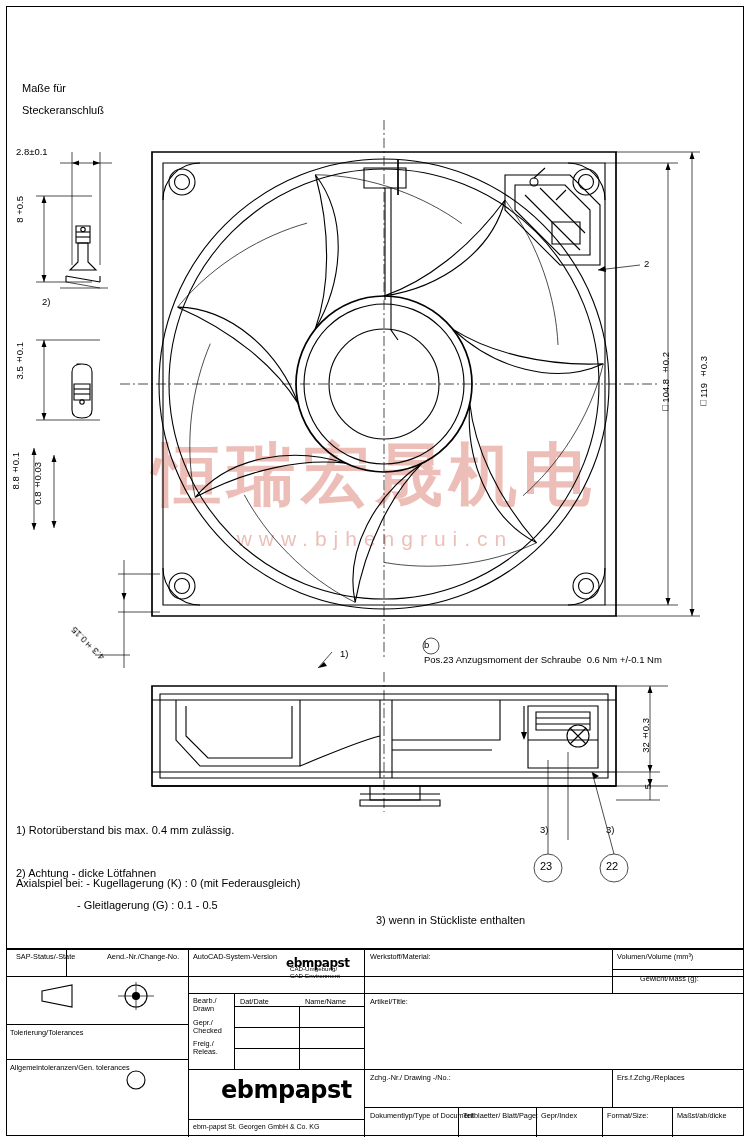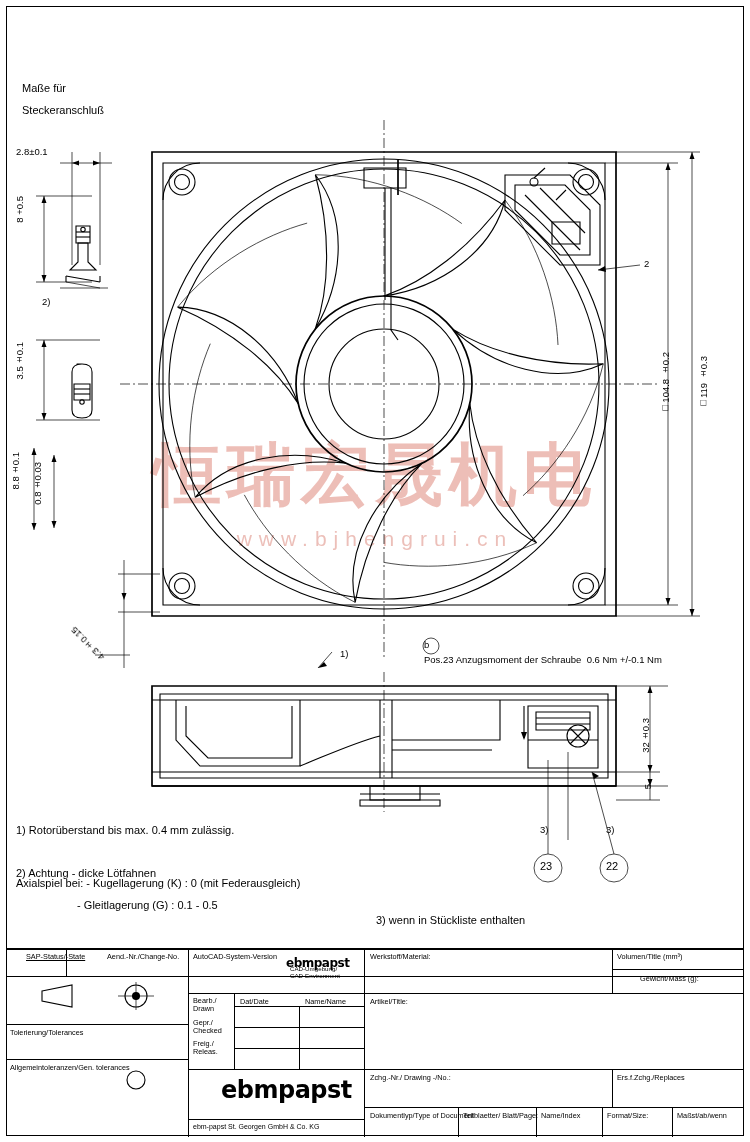--- a/index.html
+++ b/index.html
@@ -362,21 +362,21 @@
     <div class="vl" style="left:228px; top:44px; height:76px;"></div>
     <div class="vl" style="left:293px; top:57px; height:63px;"></div>
     <div class="vl" style="left:358px; top:0; height:188px;"></div>
     <div class="vl" style="left:606px; top:0; height:44px;"></div>
     <div class="vl" style="left:606px; top:120px; height:38px;"></div>
     <div class="vl" style="left:452px; top:158px; height:30px;"></div>
     <div class="vl" style="left:530px; top:158px; height:30px;"></div>
     <div class="vl" style="left:596px; top:158px; height:30px;"></div>
     <div class="vl" style="left:666px; top:158px; height:30px;"></div>
 
-    <div class="cell" style="left:18px; top:2px;text-decoration:underline;">SAP-Status/-State</div>
+    <div class="cell" style="left:8px; top:2px;">SAP-Status/-State</div>
     <div class="cell" style="left:63px; top:2px;margin-left:36px;">Aend.-Nr./Change-No.</div>
     <div class="cell" style="left:2px; top:78px;">Tolerierung/Tolerances</div>
     <div class="cell" style="left:2px; top:113px;">Allgemeintoleranzen/Gen. tolerances</div>
 
     <svg style="position:absolute; left:0; top:0; width:738px; height:188px;">
       <path d="M36 42 L66 36 L66 58 L36 52 Z" class="s"></path>
       <circle cx="130" cy="47" r="11" class="s"></circle>
       <circle cx="130" cy="47" r="4" fill="#000"></circle>
       <line x1="112" y1="47" x2="148" y2="47" class="thin"></line>
       <line x1="130" y1="33" x2="130" y2="61" class="thin"></line>
@@ -390,28 +390,28 @@
 Drawn</div>
     <div class="cell" style="left:185px; top:68px; white-space:pre-line;">Gepr./
 Checked</div>
     <div class="cell" style="left:185px; top:89px; white-space:pre-line;">Freig./
 Releas.</div>
     <div class="cell brand" style="left:213px; top:125px; font-size:24px;">ebmpapst</div>
     <div class="cell" style="left:185px; top:172px; font-size:7px;">ebm-papst St. Georgen GmbH &amp; Co. KG</div>
 
     <div class="cell brand" style="left:278px; top:5px; font-size:12px;">ebmpapst</div>
     <div class="cell" style="left:362px; top:2px;">Werkstoff/Material:</div>
-    <div class="cell" style="left:609px; top:2px;">Volumen/Title (mm³)</div>
+    <div class="cell" style="left:609px; top:2px;">Volumen/Volume (mm³)</div>
     <div class="cell" style="left:609px; top:24px;margin-left:23px;">Gewicht/Mass (g):</div>
     <div class="cell" style="left:362px; top:47px;">Artikel/Title:</div>
     <div class="cell" style="left:362px; top:123px;">Zchg.-Nr./ Drawing -/No.:</div>
     <div class="cell" style="left:609px; top:123px;">Ers.f.Zchg./Replaces</div>
     <div class="cell" style="left:362px; top:161px;">Dokumentlyp/Type of Document</div>
     <div class="cell" style="left:455px; top:161px;">Teilblaetter/ Blatt/Page:</div>
-    <div class="cell" style="left:533px; top:161px;">Name/Index</div>
+    <div class="cell" style="left:533px; top:161px;">Gepr/Index</div>
     <div class="cell" style="left:599px; top:161px;">Format/Size:</div>
-    <div class="cell" style="left:669px; top:161px;">Maßst/ab/wenn</div>
+    <div class="cell" style="left:669px; top:161px;">Maßst/ab/dicke</div>
 
     <div class="cell" style="left:284px; top:16px; font-size:6.2px; white-space:pre-line; left:282px; top:14px;">CAD-Umgebung/
 CAD-Environment</div>
   </div>
 
 </div>
 
 </body></html>

